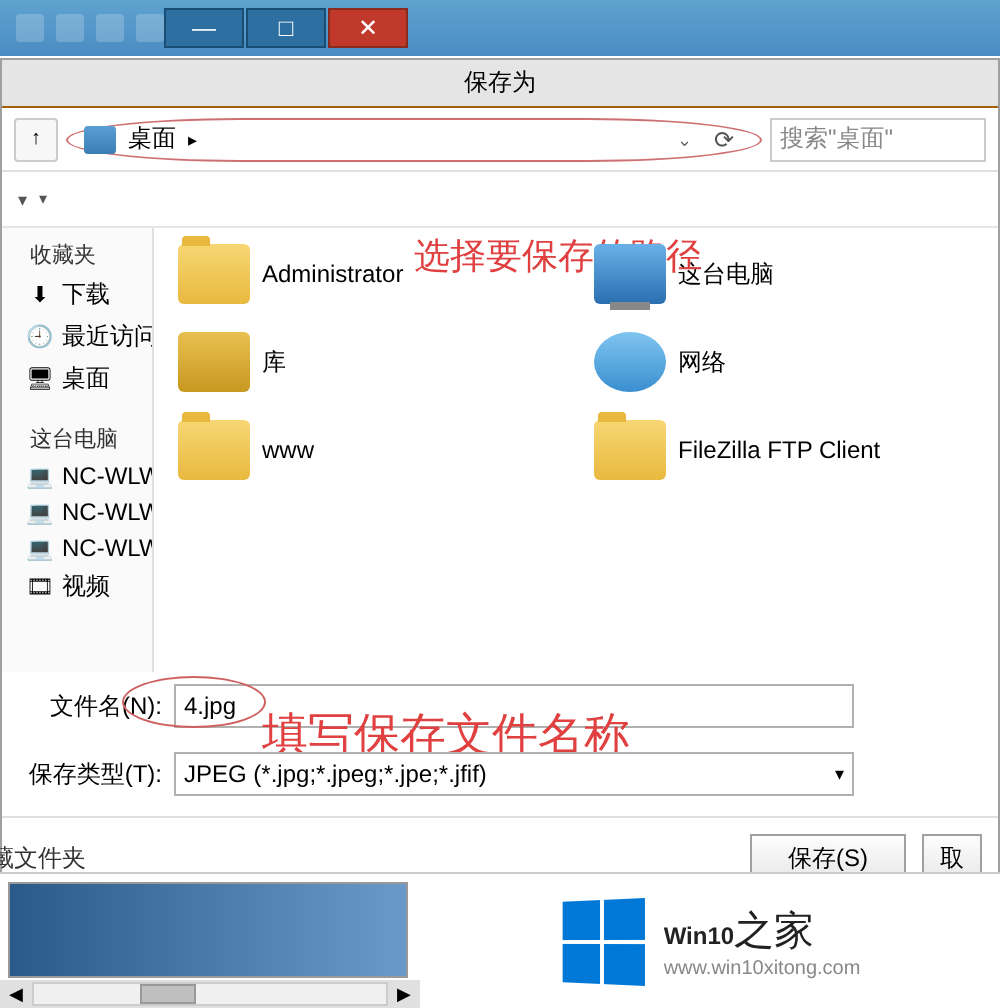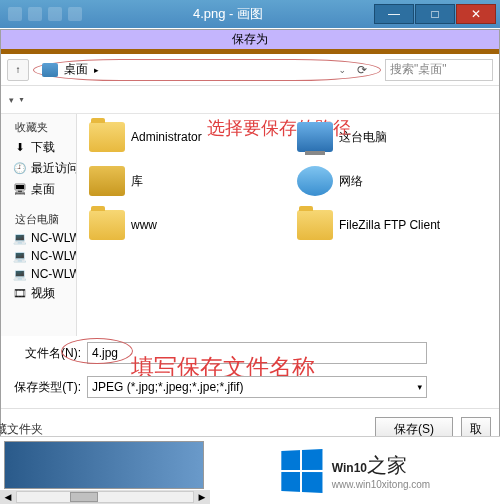--- a/index.html
+++ b/index.html
@@ -5,21 +5,21 @@
 *{box-sizing:border-box;margin:0;padding:0;font-family:"Microsoft YaHei",Tahoma,sans-serif;font-size:12px}
 body{width:500px;height:504px;background:#fff;position:relative;overflow:hidden}
 .titlebar{height:28px;background:linear-gradient(#5fa3d0,#4a8cc2);display:flex;align-items:center;color:#fff;padding:0 4px}
 .titlebar .icons-left{display:flex;gap:6px;padding-left:4px}
 .titlebar .mini-icon{width:14px;height:14px;background:#fff3;border-radius:2px}
 .titlebar .title{flex:1;text-align:center;font-size:13px}
 .titlebar .winbtns{display:flex;gap:1px}
 .titlebar .winbtn{width:40px;height:20px;background:#2d6fa0;border:1px solid #1a4d73;display:flex;align-items:center;justify-content:center;color:#fff}
 .titlebar .winbtn.close{background:#c0392b;border-color:#8b2a1f}
 .dialog{position:absolute;top:29px;left:0;right:0;bottom:0;background:#fff;border:1px solid #a0a0a0}
-.dlg-title{height:24px;background:#c4b5fd;border-bottom:5px solid #a16207;display:flex;align-items:center;justify-content:center;font-size:12px}
+.dlg-title{height:24px;background:#e5e5e5;border-bottom:1px solid #a16207;display:flex;align-items:center;justify-content:center;font-size:12px}
 .addressbar{height:32px;display:flex;align-items:center;padding:4px 6px;gap:4px;border-bottom:1px solid #e0e0e0}
 .navbtn{width:22px;height:22px;border:1px solid #ccc;background:#f7f7f7;border-radius:2px;display:flex;align-items:center;justify-content:center;font-size:10px}
 .crumb{flex:1;height:22px;border:1px solid #cf7070;border-radius:50%/100%;display:flex;align-items:center;padding:0 8px;gap:6px;position:relative}
 .crumb-icon{width:16px;height:14px;background:linear-gradient(#5a9fd4,#3a7fb4);border-radius:2px}
 .refresh{width:20px;height:20px;display:flex;align-items:center;justify-content:center;color:#555}
 .searchbox{width:108px;height:22px;border:1px solid #ccc;display:flex;align-items:center;padding:0 4px;color:#888}
 .toolbar{height:28px;display:flex;align-items:center;padding:0 8px;border-bottom:1px solid #e5e5e5}
 .tool-link{color:#1a5fa0;cursor:pointer}
 .tool-arrow{font-size:8px;margin-left:2px;color:#555}
 .body{display:flex;height:222px}
@@ -60,21 +60,20 @@
 </head>
 <body>
 
 <div class="titlebar">
   <div class="icons-left">
     <div class="mini-icon"></div>
     <div class="mini-icon"></div>
     <div class="mini-icon"></div>
     <div class="mini-icon"></div>
   </div>
-  <div class="title">4.png - 画图</div>
   <div class="winbtns">
     <div class="winbtn">—</div>
     <div class="winbtn">□</div>
     <div class="winbtn close">✕</div>
   </div>
 </div>
 
 <div class="dialog">
   <div class="dlg-title">保存为</div>
 

